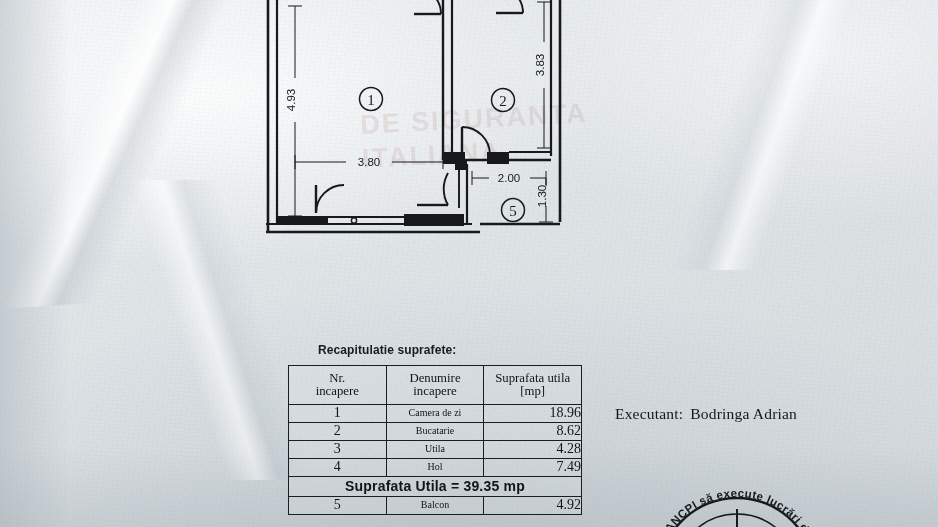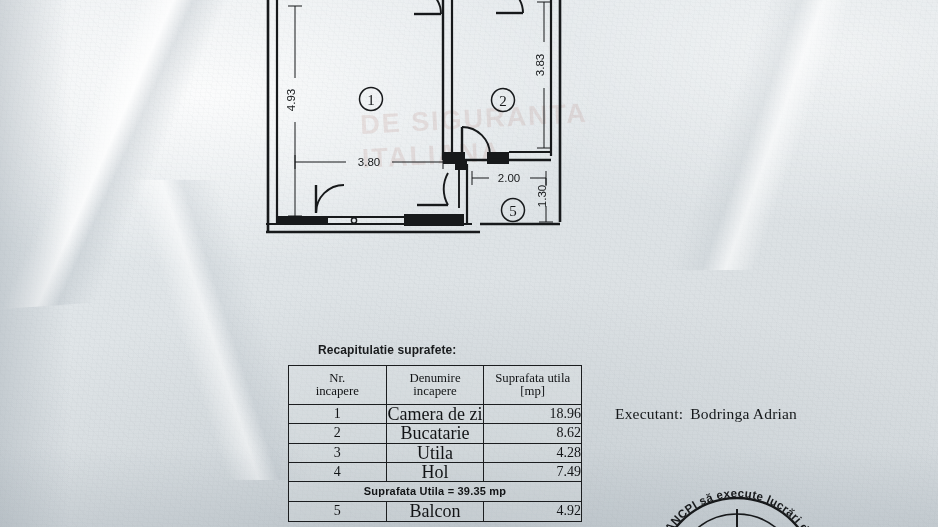--- a/index.html
+++ b/index.html
@@ -117,26 +117,26 @@
     line-height: 1.02;
   }
   .recap-table th {
     font-weight: normal;
     font-size: 12.8px;
     height: 38px;
     vertical-align: middle;
   }
   .recap-table th span { display: block; }
   .recap-table td.num { width: 58px; height: 17px; font-size: 14px; }
-  .recap-table td.name { width: 106px; font-size: 18px; text-align: center; }
+  .recap-table td.name { width: 106px; font-size: 10px; text-align: center; }
   .recap-table td.area { width: 92px; font-size: 14px; text-align: right; }
   .recap-table tr.total td {
     font-family: "Liberation Sans", sans-serif;
     font-weight: bold;
-    font-size: 11px;
+    font-size: 14px;
     height: 19px;
     letter-spacing: .2px;
   }
 
   
   .exec-block {
     position: absolute;
     left: 615px;
     top: 404px;
     color: #15181a;

